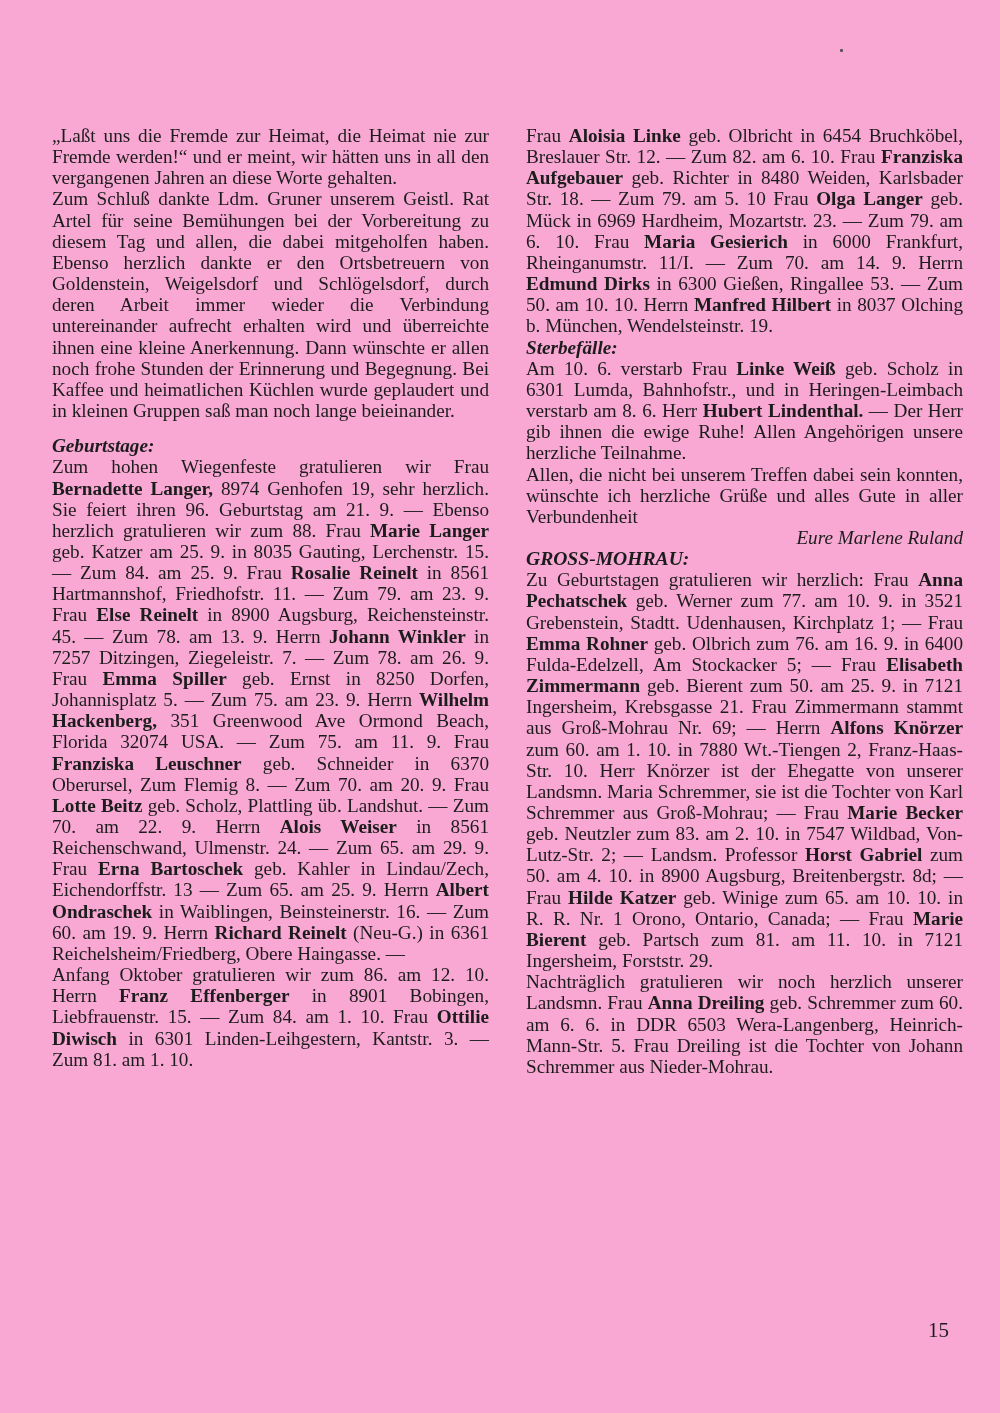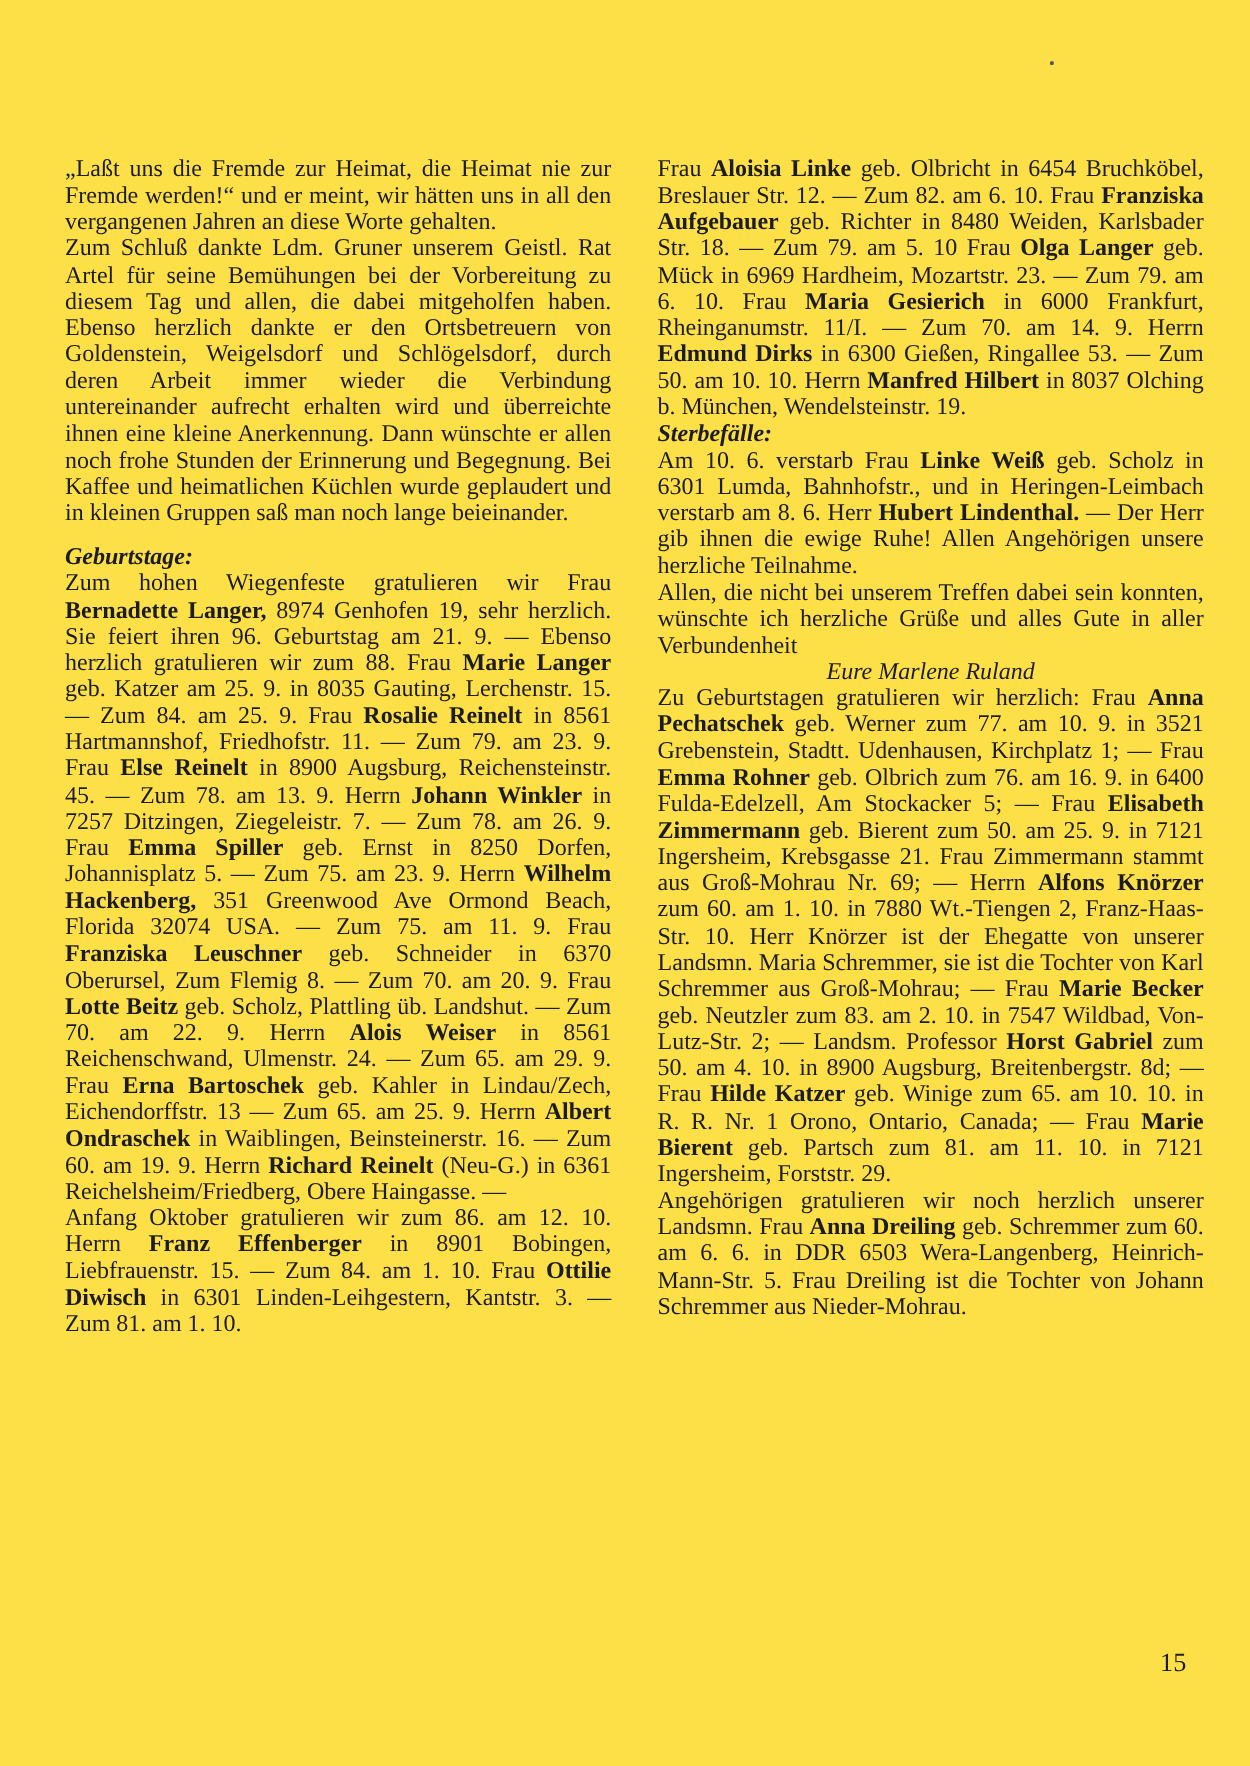--- a/index.html
+++ b/index.html
@@ -1,35 +1,35 @@
 <!DOCTYPE html>
 <html><head>
   <meta charset="utf-8">
   <style>
     html, body { margin: 0; padding: 0; background: #ffffff; }
     body { width: 1000px; height: 1413px; position: relative; overflow: hidden; }
     .page {
       position: absolute; left: 0; top: 0; width: 1000px; height: 1413px;
-      background: #fde047;
+      background: #f9a8d4;
       font-family: "Liberation Serif", "DejaVu Serif", serif;
       color: #1c1c1c;
     }
     .col {
       position: absolute; top: 125px;
       font-size: 19.2px; line-height: 21.15px;
       text-align: justify; hyphens: manual;
     }
     .col-left { left: 52px; width: 437px; }
     .col-right { left: 526px; width: 437px; }
     .col p { margin: 0; }
     .col .gap { height: 14px; }
     .heading { font-weight: bold; margin: 0; text-align: left; font-style: italic; }
     .heading.caps { font-size: 19.6px; }
     b { font-weight: bold; }
-    .signature { font-style: italic; text-align: center; margin: 0; }
+    .signature { font-style: italic; text-align: right; margin: 0; }
     .page-number {
       position: absolute; left: 928px; top: 1320px;
       font-size: 21px; line-height: 20px;
     }
     .speck {
       position: absolute; left: 840px; top: 49px; width: 3px; height: 3px;
       background: #555; border-radius: 1px;
     }
     .seg { display: inline; }
   </style>
@@ -47,18 +47,19 @@
     <p><span class="seg">Zum hohen Wiegenfeste gratulieren wir Frau </span><b>Bernadette Langer,</b><span class="seg"> 8974 Genhofen 19, sehr herzlich. Sie feiert ihren 96. Geburtstag am 21. 9. — Ebenso herzlich gratulieren wir zum 88. Frau </span><b>Marie Langer</b><span class="seg"> geb. Katzer am 25. 9. in 8035 Gauting, Lerchenstr. 15. — Zum 84. am 25. 9. Frau </span><b>Rosalie Reinelt</b><span class="seg"> in 8561 Hartmannshof, Friedhofstr. 11. — Zum 79. am 23. 9. Frau </span><b>Else Reinelt</b><span class="seg"> in 8900 Augsburg, Reichensteinstr. 45. — Zum 78. am 13. 9. Herrn </span><b>Johann Winkler</b><span class="seg"> in 7257 Ditzingen, Ziegeleistr. 7. — Zum 78. am 26. 9. Frau </span><b>Emma Spiller</b><span class="seg"> geb. Ernst in 8250 Dorfen, Johannisplatz 5. — Zum 75. am 23. 9. Herrn </span><b>Wilhelm Hackenberg,</b><span class="seg"> 351 Greenwood Ave Ormond Beach, Florida 32074 USA. — Zum 75. am 11. 9. Frau </span><b>Franziska Leuschner</b><span class="seg"> geb. Schneider in 6370 Oberursel, Zum Flemig 8. — Zum 70. am 20. 9. Frau </span><b>Lotte Beitz</b><span class="seg"> geb. Scholz, Plattling üb. Landshut. — Zum 70. am 22. 9. Herrn </span><b>Alois Weiser</b><span class="seg"> in 8561 Reichenschwand, Ulmenstr. 24. — Zum 65. am 29. 9. Frau </span><b>Erna Bartoschek</b><span class="seg"> geb. Kahler in Lindau/Zech, Eichendorffstr. 13 — Zum 65. am 25. 9. Herrn </span><b>Albert Ondraschek</b><span class="seg"> in Waiblingen, Beinsteinerstr. 16. — Zum 60. am 19. 9. Herrn </span><b>Richard Reinelt</b><span class="seg"> (Neu-G.) in 6361 Reichelsheim/Friedberg, Obere Haingasse. —</span></p>
     <p><span class="seg">Anfang Oktober gratulieren wir zum 86. am 12. 10. Herrn </span><b>Franz Effenberger</b><span class="seg"> in 8901 Bobingen, Liebfrauenstr. 15. — Zum 84. am 1. 10. Frau </span><b>Ottilie Diwisch</b><span class="seg"> in 6301 Linden-Leihgestern, Kantstr. 3. — Zum 81. am 1. 10.</span></p>
   </div>
 
   <div class="col col-right">
     <p><span class="seg">Frau </span><b>Aloisia Linke</b><span class="seg"> geb. Olbricht in 6454 Bruchköbel, Breslauer Str. 12. — Zum 82. am 6. 10. Frau </span><b>Franziska Aufgebauer</b><span class="seg"> geb. Richter in 8480 Weiden, Karlsbader Str. 18. — Zum 79. am 5. 10 Frau </span><b>Olga Langer</b><span class="seg"> geb. Mück in 6969 Hardheim, Mozartstr. 23. — Zum 79. am 6. 10. Frau </span><b>Maria Gesierich</b><span class="seg"> in 6000 Frankfurt, Rheinganumstr. 11/I. — Zum 70. am 14. 9. Herrn </span><b>Edmund Dirks</b><span class="seg"> in 6300 Gießen, Ringallee 53. — Zum 50. am 10. 10. Herrn </span><b>Manfred Hilbert</b><span class="seg"> in 8037 Olching b. München, Wendelsteinstr. 19.</span></p>
     <p class="heading">Sterbefälle:</p>
     <p><span class="seg">Am 10. 6. verstarb Frau </span><b>Linke Weiß</b><span class="seg"> geb. Scholz in 6301 Lumda, Bahnhofstr., und in Heringen-Leimbach verstarb am 8. 6. Herr </span><b>Hubert Lindenthal.</b><span class="seg"> — Der Herr gib ihnen die ewige Ruhe! Allen Angehörigen unsere herzliche Teilnahme.</span></p>
     <p>Allen, die nicht bei unserem Treffen dabei sein konnten, wünschte ich herzliche Grüße und alles Gute in aller Verbundenheit</p>
     <p class="signature">Eure Marlene Ruland</p>
+    <p class="heading caps">GROSS-MOHRAU:</p>
     <p><span class="seg">Zu Geburtstagen gratulieren wir herzlich: Frau </span><b>Anna Pechatschek</b><span class="seg"> geb. Werner zum 77. am 10. 9. in 3521 Grebenstein, Stadtt. Udenhausen, Kirchplatz 1; — Frau </span><b>Emma Rohner</b><span class="seg"> geb. Olbrich zum 76. am 16. 9. in 6400 Fulda-Edelzell, Am Stockacker 5; — Frau </span><b>Elisabeth Zimmermann</b><span class="seg"> geb. Bierent zum 50. am 25. 9. in 7121 Ingersheim, Krebsgasse 21. Frau Zimmermann stammt aus Groß-Mohrau Nr. 69; — Herrn </span><b>Alfons Knörzer</b><span class="seg"> zum 60. am 1. 10. in 7880 Wt.-Tiengen 2, Franz-Haas-Str. 10. Herr Knörzer ist der Ehegatte von unserer Landsmn. Maria Schremmer, sie ist die Tochter von Karl Schremmer aus Groß-Mohrau; — Frau </span><b>Marie Becker</b><span class="seg"> geb. Neutzler zum 83. am 2. 10. in 7547 Wildbad, Von-Lutz-Str. 2; — Landsm. Professor </span><b>Horst Gabriel</b><span class="seg"> zum 50. am 4. 10. in 8900 Augsburg, Breitenbergstr. 8d; — Frau </span><b>Hilde Katzer</b><span class="seg"> geb. Winige zum 65. am 10. 10. in R. R. Nr. 1 Orono, Ontario, Canada; — Frau </span><b>Marie Bierent</b><span class="seg"> geb. Partsch zum 81. am 11. 10. in 7121 Ingersheim, Forststr. 29.</span></p>
-    <p><span class="seg">Angehörigen gratulieren wir noch herzlich unserer Landsmn. Frau </span><b>Anna Dreiling</b><span class="seg"> geb. Schremmer zum 60. am 6. 6. in DDR 6503 Wera-Langenberg, Heinrich-Mann-Str. 5. Frau Dreiling ist die Tochter von Johann Schremmer aus Nieder-Mohrau.</span></p>
+    <p><span class="seg">Nachträglich gratulieren wir noch herzlich unserer Landsmn. Frau </span><b>Anna Dreiling</b><span class="seg"> geb. Schremmer zum 60. am 6. 6. in DDR 6503 Wera-Langenberg, Heinrich-Mann-Str. 5. Frau Dreiling ist die Tochter von Johann Schremmer aus Nieder-Mohrau.</span></p>
   </div>
 
   <div class="page-number">15</div>
 </div>
 
 </body></html>

